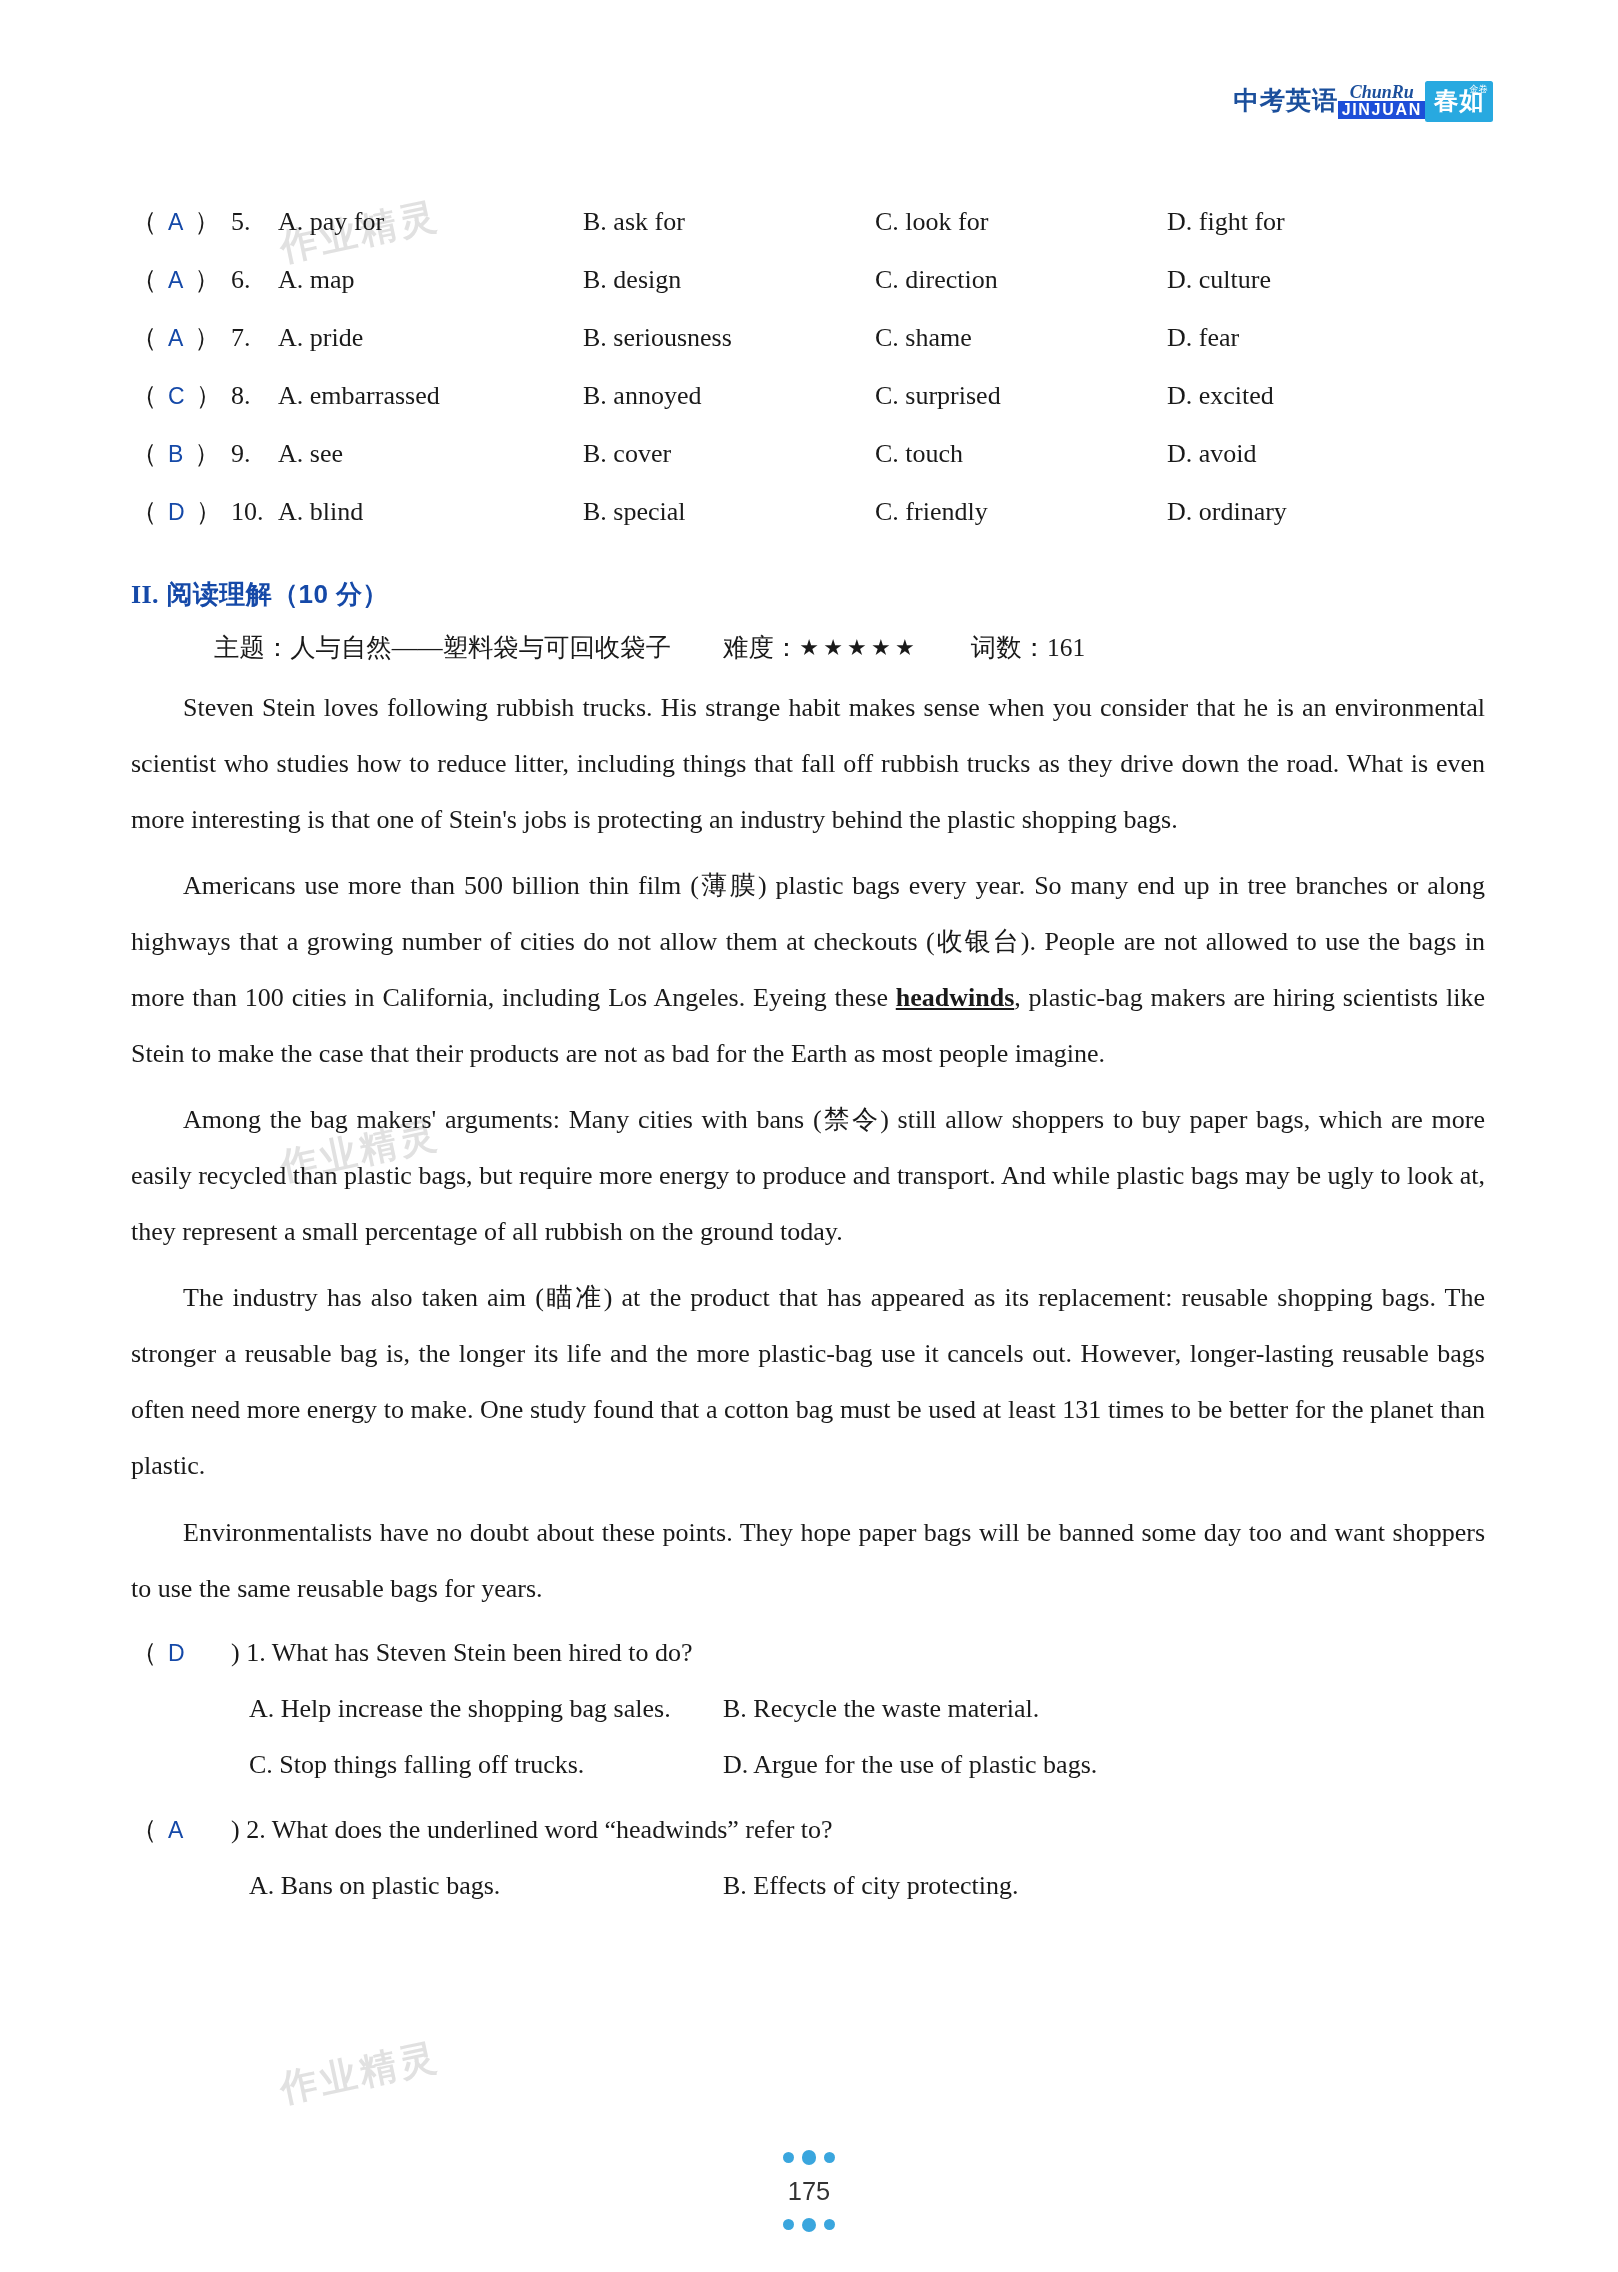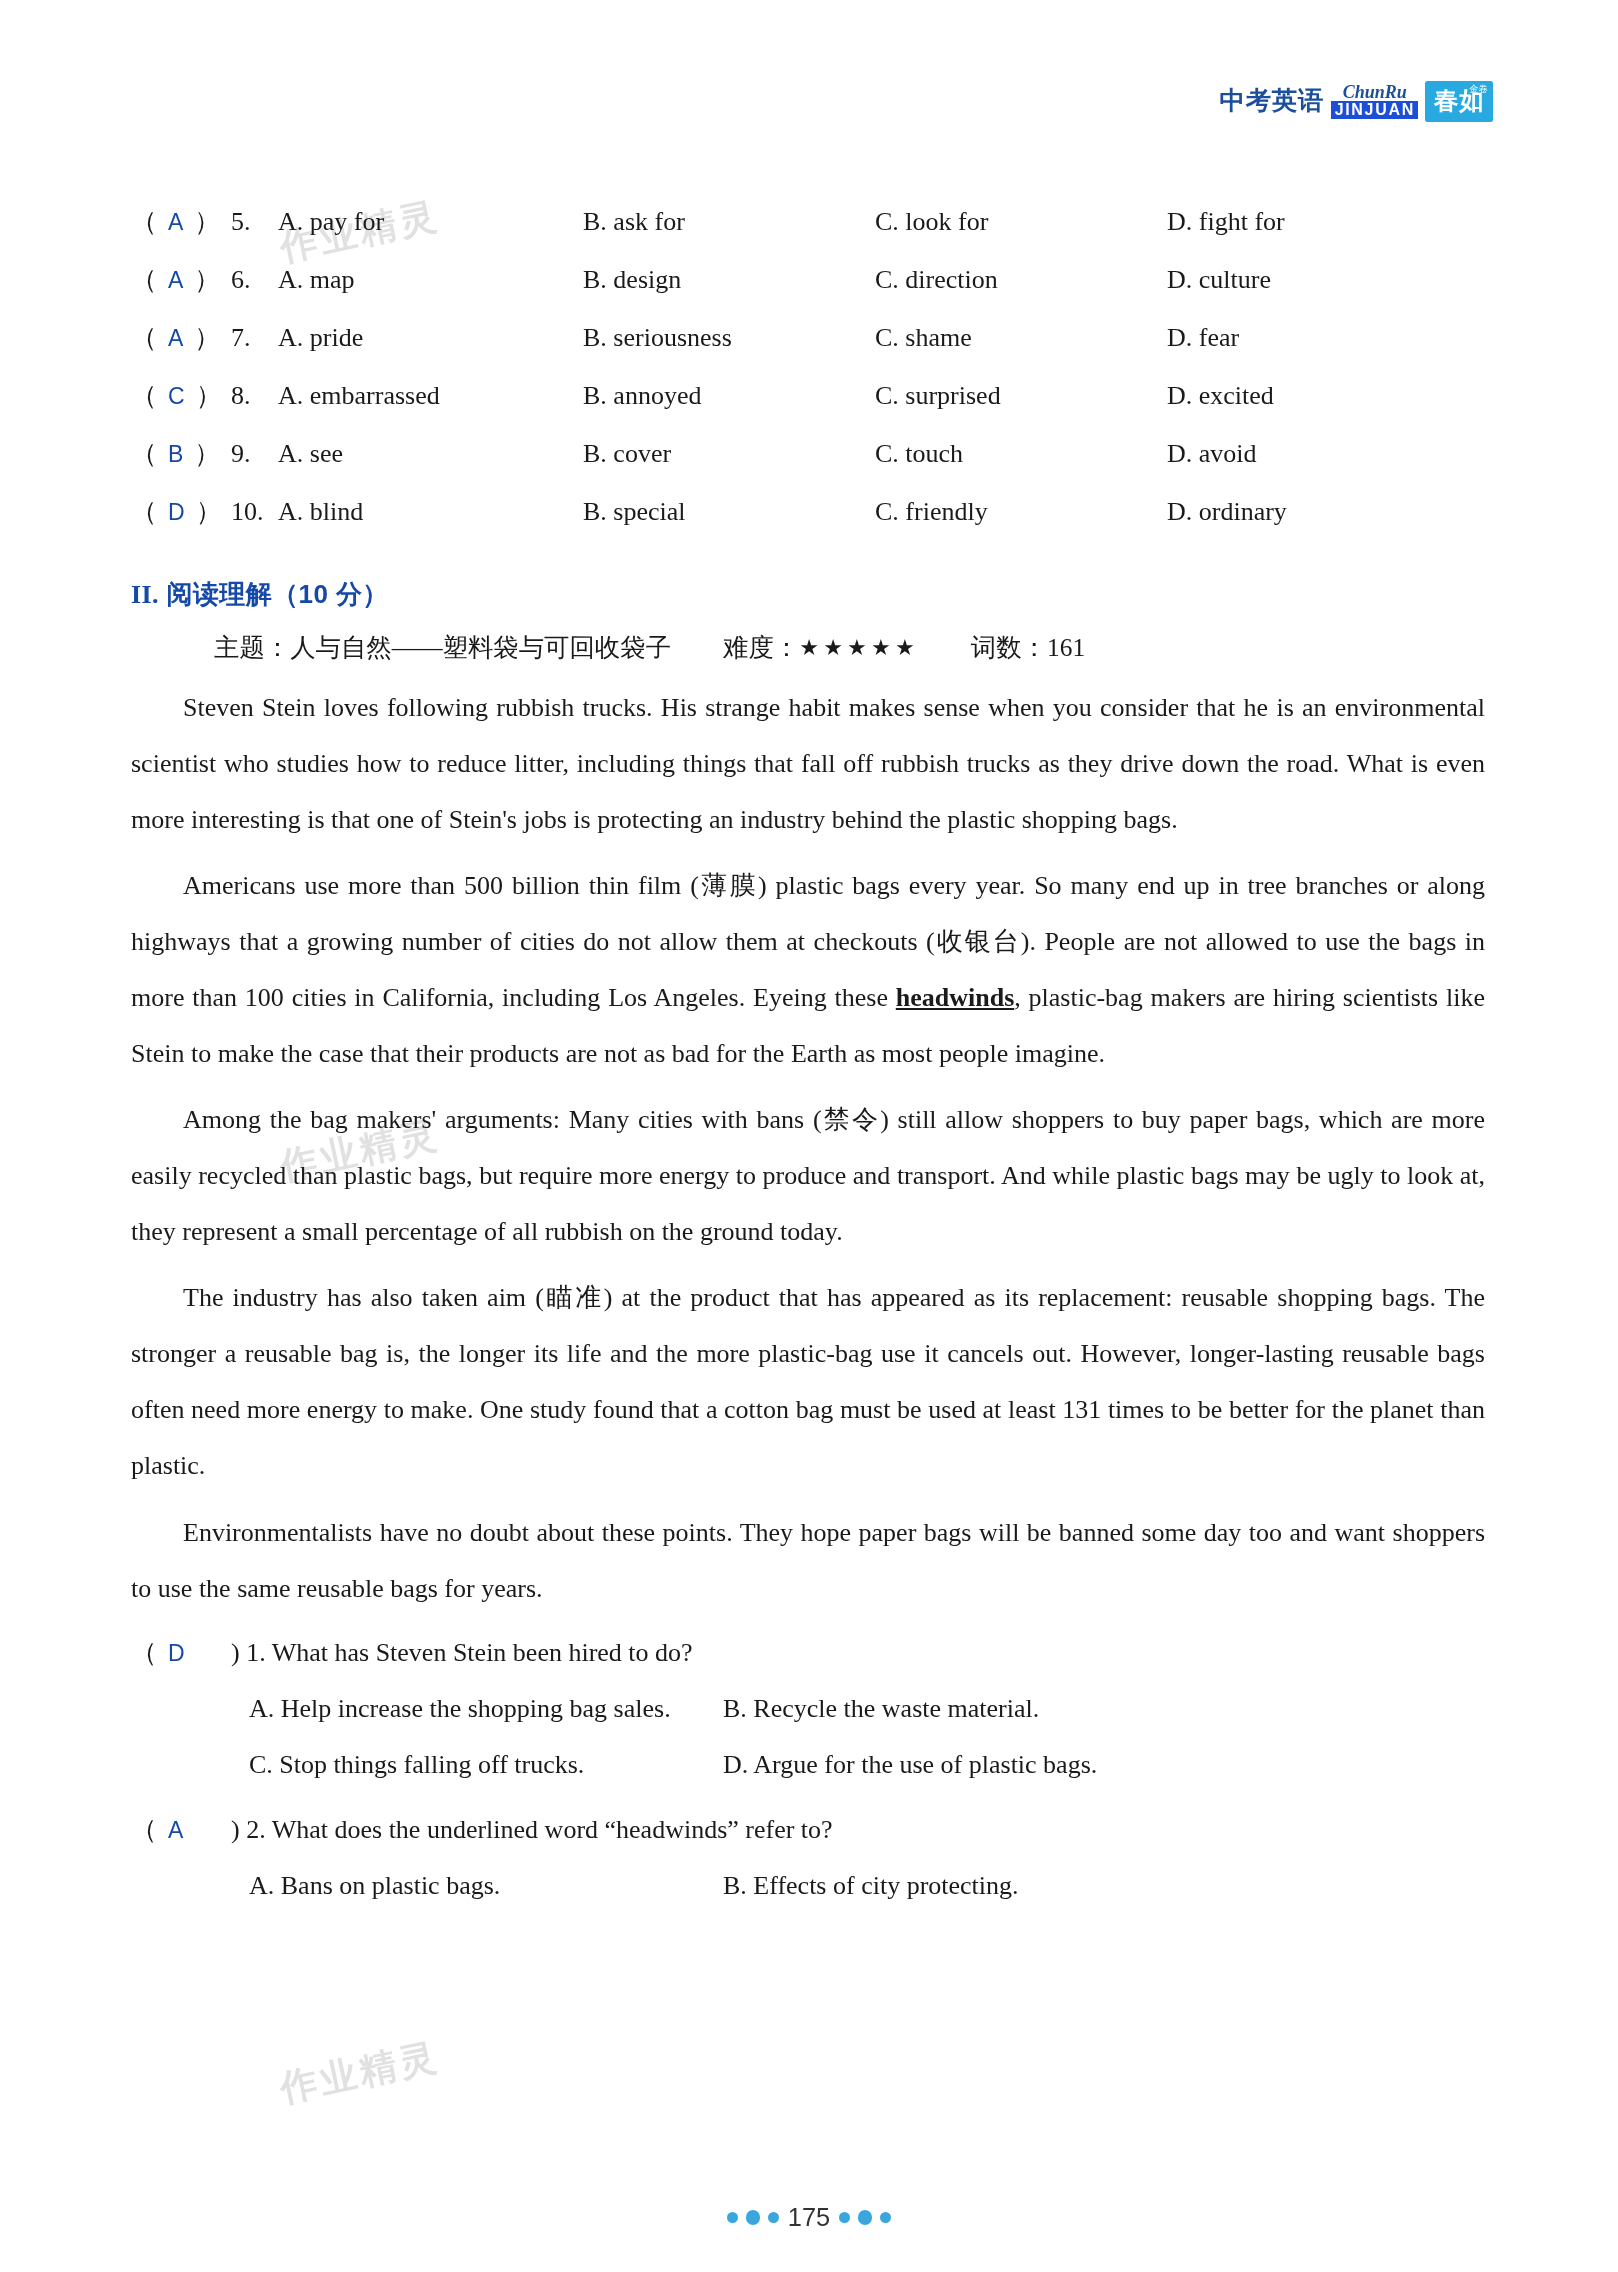--- a/index.html
+++ b/index.html
@@ -22,21 +22,21 @@
     height: 2273px;
   }
 
   
   .header-logo {
     position: absolute;
     right: 125px;
     top: 81px;
     display: flex;
     align-items: center;
-    gap: 7px;
+    gap: 0;
   }
   .logo-cn {
     font-family: "Liberation Sans", sans-serif;
     font-weight: bold;
     font-size: 25.4px;
     color: #1b4f9c;
     letter-spacing: 0.8px;
   }
   .logo-pinyin {
     display: flex;
@@ -192,21 +192,22 @@
     left: 0;
     bottom: 41px;
     width: 1618px;
     display: flex;
     justify-content: center;
     align-items: center;
   }
   .footer-inner {
     display: flex;
     align-items: center;
-    gap: 4px;
+    gap: 12px;
+    flex-direction: column;
   }
   .dots {
     display: flex;
     gap: 7.6px;
     align-items: center;
   }
   .dot {
     width: 11px;
     height: 11px;
     background: #3aa6de;

